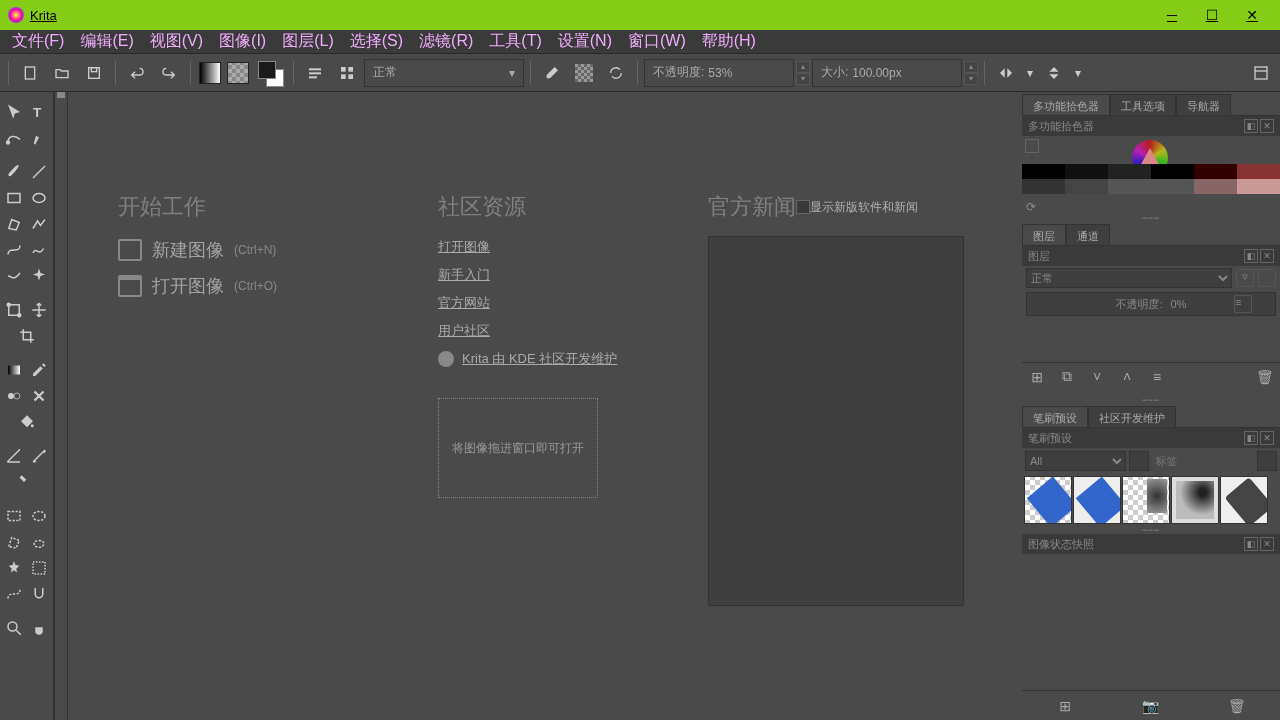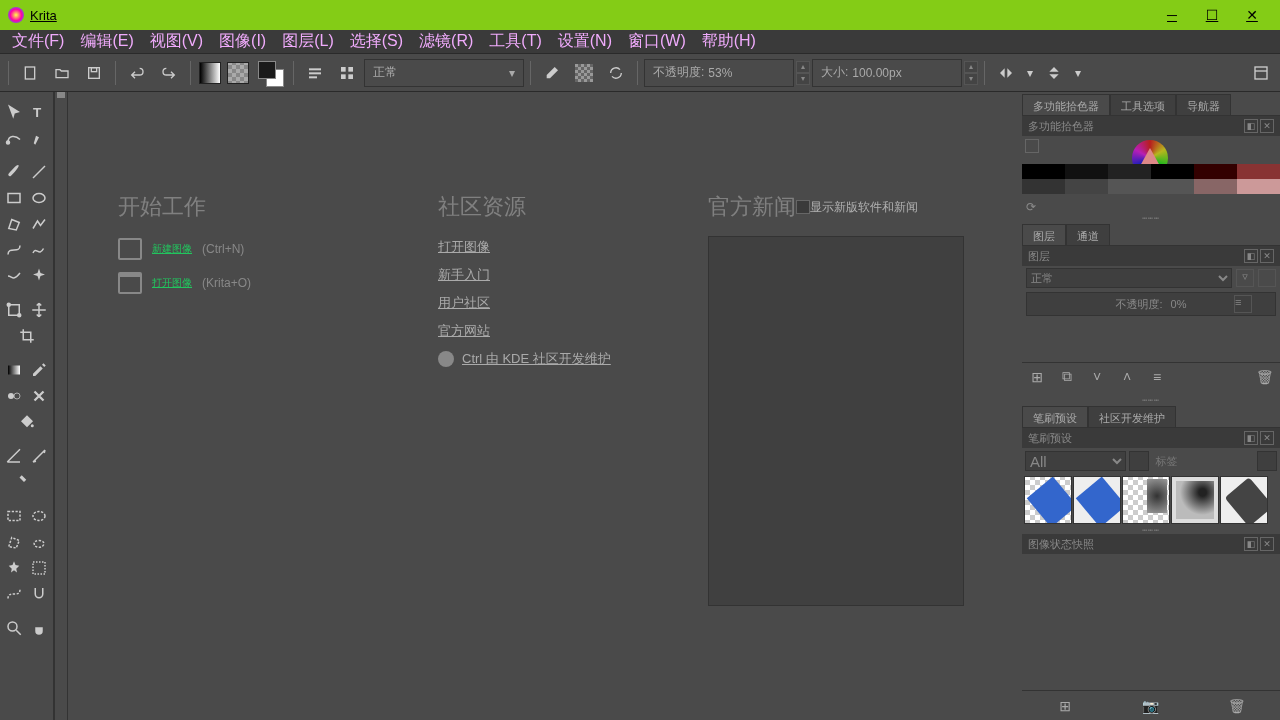--- a/index.html
+++ b/index.html
@@ -35,21 +35,21 @@
 .toolbox-gap { height: 8px; }
 
 .scrollbar-stub { width: 14px; background: #4a4a4a; border-left: 1px solid #333; border-right: 1px solid #333; position: relative; }
 .scrollbar-stub::before { content:''; position:absolute; top:0; left:2px; right:2px; height:6px; background:#888; }
 
 
 .canvas { flex: 1; background: #4a4a4a; position: relative; padding: 100px 50px 20px 50px; display: flex; gap: 60px; }
 .welcome-col h2 { color: #808080; font-size: 22px; font-weight: normal; margin-bottom: 16px; }
 .welcome-item { display: flex; align-items: center; gap: 10px; margin-bottom: 12px; cursor: pointer; }
 .welcome-item .icon-box { width: 24px; height: 22px; border: 2px solid #888; border-radius: 2px; }
-.welcome-item .label { text-decoration: underline; color: #22c55e; font-size: 10px; }
+.welcome-item .label { color: #a3a3a3; font-size: 18px; }
 .welcome-item .shortcut { color: #888; font-size: 12px; }
 .link-list a { display: block; text-decoration: underline; color: #aaa; font-size: 13px; margin-bottom: 10px; cursor: pointer; }
 .kde-row { display: flex; align-items: center; gap: 8px; margin-top: 4px; }
 .kde-row .kde-icon { width: 16px; height: 16px; background: #888; border-radius: 50%; position: relative; }
 .drop-zone { margin-top: 30px; width: 160px; height: 100px; border: 1px dotted #888; display: flex; align-items: center; justify-content: center; text-align: center; color: #999; font-size: 12px; padding: 8px; }
 .news-col { flex: 0 0 260px; }
 .news-header { display: flex; align-items: center; margin-bottom: 14px; }
 .news-header h2 { color: #808080; font-size: 22px; font-weight: normal; }
 .news-header .cb { width: 14px; height: 14px; border: 1px solid #666; background: #3a3a3a; }
 .news-box { width: 256px; height: 370px; background: #404040; border: 1px solid #333; }
@@ -75,21 +75,21 @@
 .layers-body { height: 130px; background: #4a4a4a; }
 .layers-controls { display: flex; align-items: center; height: 24px; padding: 0 4px; gap: 4px; }
 .layers-controls select { flex: 1; background: #3f3f3f; border: 1px solid #333; color: #888; height: 20px; font-size: 11px; }
 .opacity-bar { height: 24px; margin: 2px 4px; background: #3f3f3f; border: 1px solid #333; display: flex; align-items: center; justify-content: center; color: #888; gap: 8px; }
 .layer-buttons { display: flex; height: 28px; align-items: center; padding: 0 6px; gap: 12px; margin-top: 46px; border-top: 1px solid #333; }
 .layer-buttons .lbtn { width: 18px; height: 18px; cursor: pointer; color: #aaa; display: flex; align-items: center; justify-content: center; font-size: 14px; }
 .layer-buttons .spacer { flex: 1; }
 
 .brush-presets-body { background: #4a4a4a; }
 .brush-filter { display: flex; padding: 3px; gap: 3px; }
-.brush-filter select { flex: 1; background: #3f3f3f; border: 1px solid #333; color: #888; height: 20px; font-size: 15px; }
+.brush-filter select { flex: 1; background: #3f3f3f; border: 1px solid #333; color: #888; height: 20px; font-size: 11px; }
 .brush-filter .fbtn { width: 20px; height: 20px; border: 1px solid #333; background: #3f3f3f; cursor: pointer; }
 .brush-filter .tag { flex: 1; color: #777; padding-left: 4px; display: flex; align-items: center; }
 .brush-grid { display: flex; padding: 2px; gap: 1px; }
 .brush-thumb { width: 48px; height: 48px; background: #999; border: 1px solid #333; position: relative; overflow: hidden; }
 .search-row { height: 22px; padding: 3px; }
 .search-row input { width: 100%; background: #3f3f3f; border: 1px solid #333; color: #888; height: 18px; padding: 0 4px; font-size: 11px; }
 
 .snapshot-body { flex: 1; background: #4a4a4a; display: flex; flex-direction: column; }
 .snapshot-buttons { display: flex; height: 30px; align-items: center; justify-content: space-around; border-top: 1px solid #333; }
 .snapshot-buttons .sbtn { width: 22px; height: 22px; cursor: pointer; color: #aaa; display: flex; align-items: center; justify-content: center; font-size: 14px; }
@@ -483,35 +483,38 @@
     <div class="welcome-col" style="flex:0 0 260px">
       <h2>开始工作</h2>
       <div class="welcome-item">
         <div class="icon-box"></div>
         <span class="label">新建图像</span>
         <span class="shortcut">(Ctrl+N)</span>
       </div>
       <div class="welcome-item">
         <div class="icon-box" style="border-top-width:5px"></div>
         <span class="label">打开图像</span>
-        <span class="shortcut">(Krita+O)</span>
+        <span class="shortcut">(Ctrl+O)</span>
       </div>
     </div>
     <div class="welcome-col" style="flex:0 0 210px">
       <h2>社区资源</h2>
       <div class="link-list">
         <a>打开图像</a>
         <a>新手入门</a>
+        <a>官方网站</a>
         <a>用户社区</a>
-        <a>官方网站</a>
         <div class="kde-row">
           <div class="kde-icon"></div>
-          <a style="margin:0">Ctrl 由 KDE 社区开发维护</a>
-        </div>
-      </div>
+          <a style="margin:0">Krita 由 KDE 社区开发维护</a>
+        </div>
+      </div>
+      <div class="drop-zone">
+          <span>将图像拖进窗口即可打开</span>
+        </div>
     </div>
     <div class="news-col">
       <div class="news-header">
         <h2>官方新闻</h2>
         <div class="cb"></div>
         <span>显示新版软件和新闻</span>
       </div>
       <div class="news-box"></div>
     </div>
   </div>

